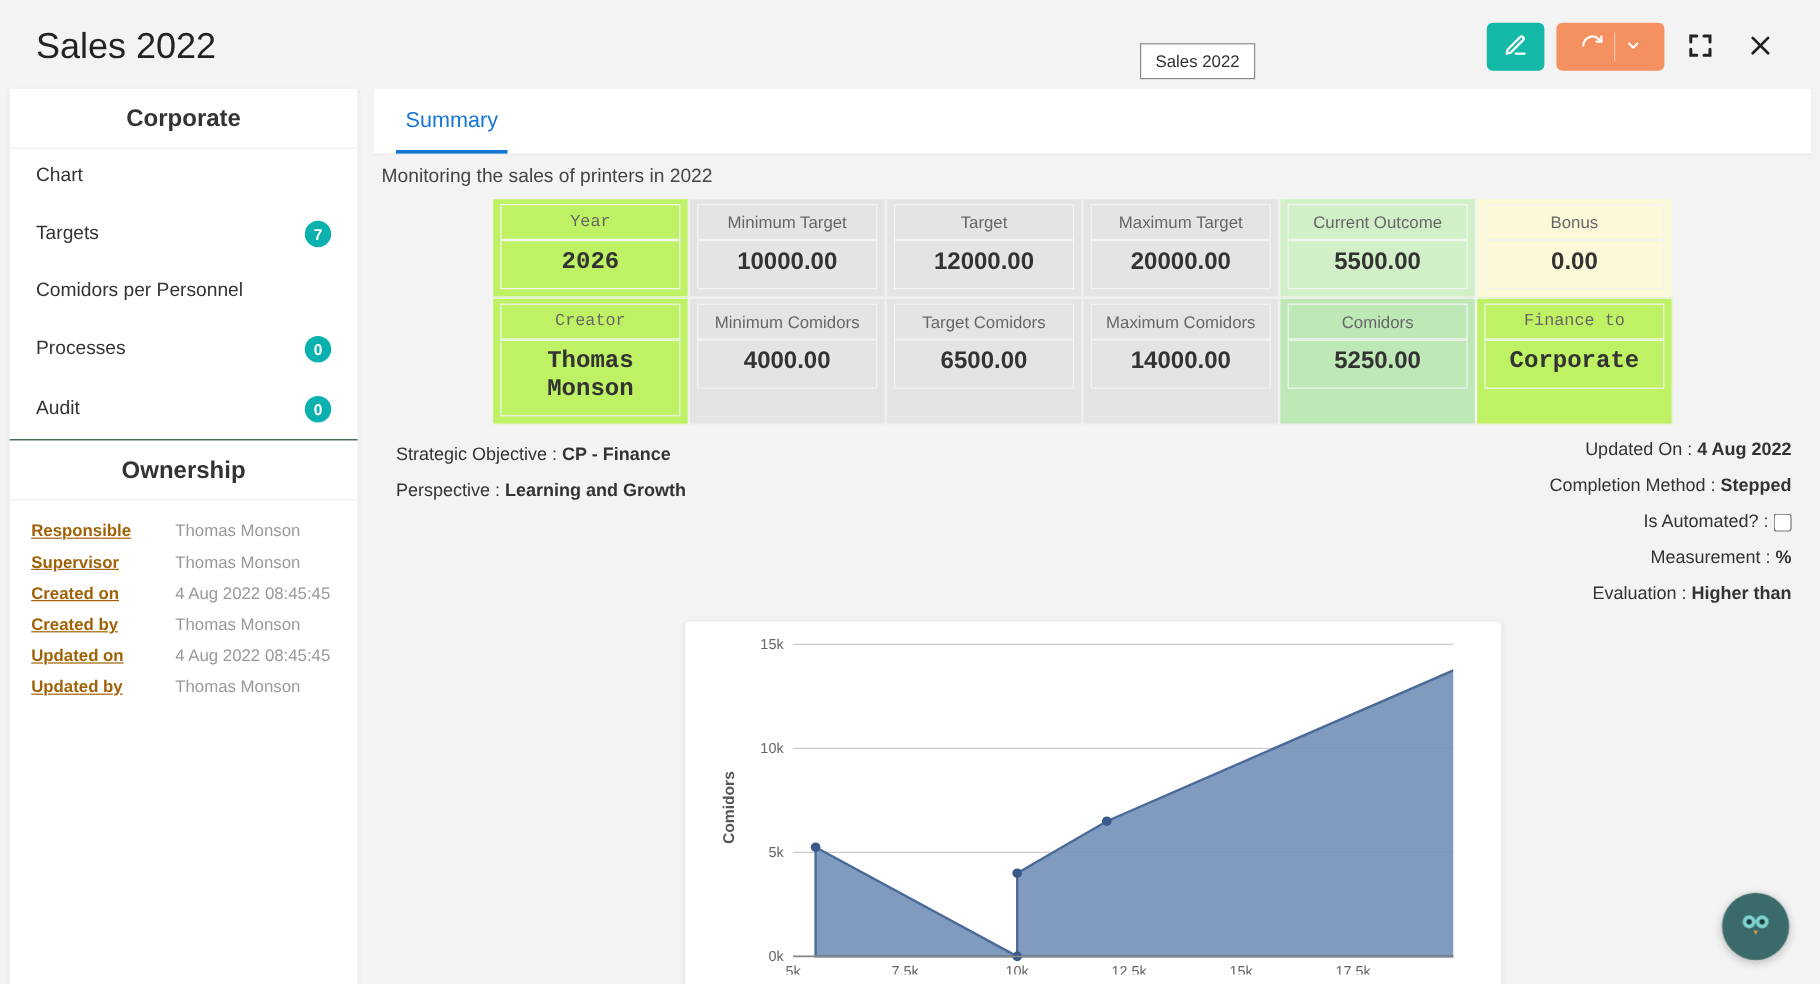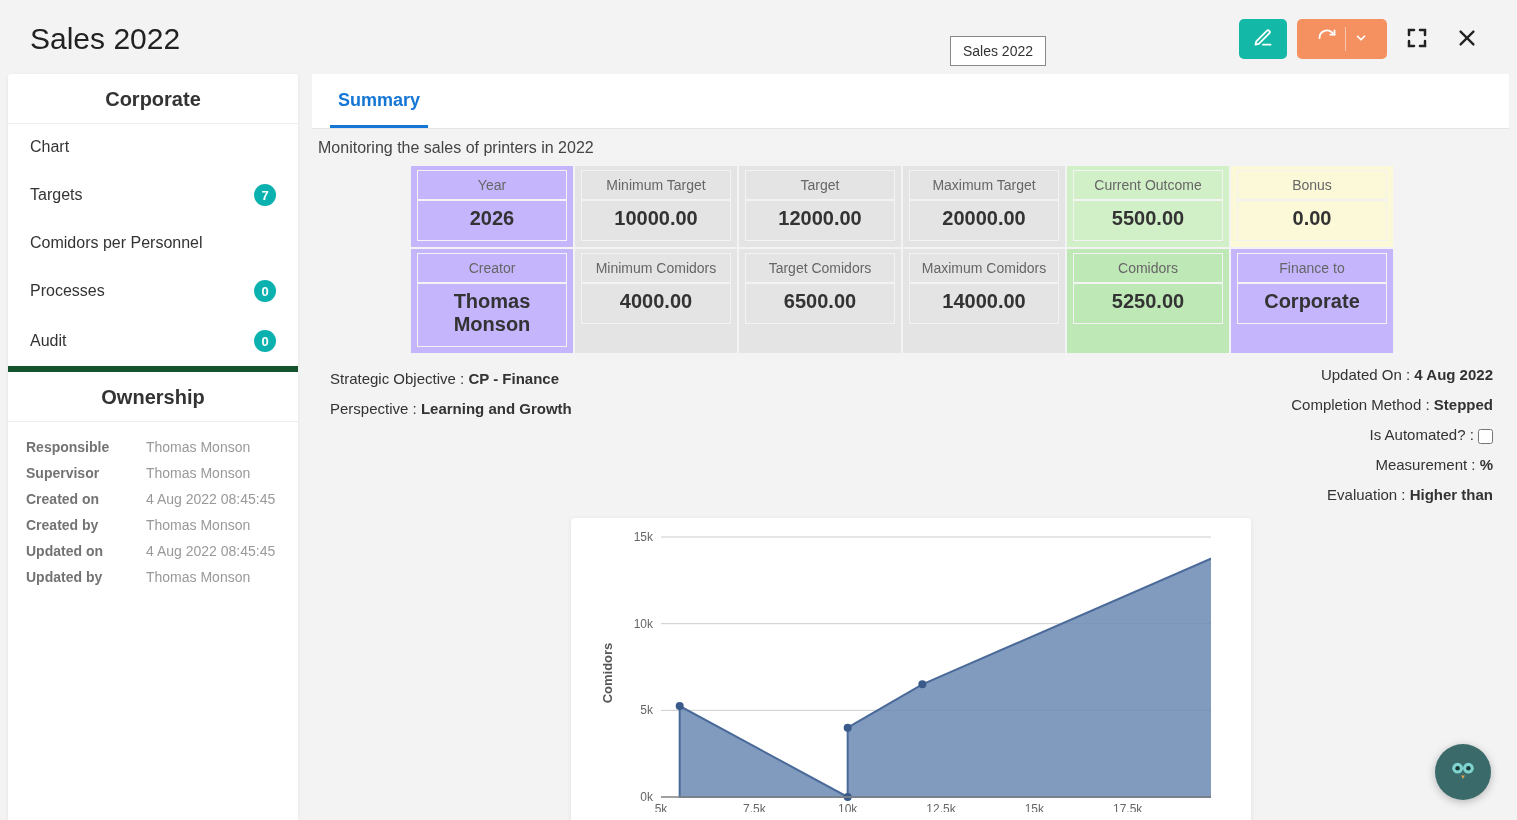--- a/index.html
+++ b/index.html
@@ -99,59 +99,59 @@
   font-weight: 600;
 }
 .ownership-box {
   padding: 12px 18px 16px;
 }
 .ownership-row {
   display: flex;
   padding: 5px 0;
   font-size: 14px;
 }
-.ownership-row .k { width: 120px; font-weight: 600; color:#737373;}
+.ownership-row .k { width: 120px; font-weight: 600; color:#a16207;text-decoration:underline;}
 .ownership-row .v { color: #999; }
 .main {
   flex: 1;
   display:flex;
   flex-direction:column;
 }
 .tab-bar {
   background: #fff;
   padding: 0 18px;
   border-bottom: 1px solid #e5e5e5;
 }
 .tab {
   display: inline-block;
   padding: 16px 8px 14px;
   font-size: 18px;
   color: #1576d6;
-  font-weight: 700;
+  font-weight: 400;
   border-bottom: 3px solid #1576d6;
   cursor: pointer;
 }
 .desc {
   font-size: 16px;
   color: #444;
   padding: 10px 6px 8px;
 }
 .mcell {
   flex: 0 0 164px;
   text-align:center;
   border: 1px solid #f3f3f3;
   padding: 4px 6px 6px;
 }
 .mcell.h { color:#666; font-size:14px; padding:6px;}
 .mcell.v { font-size:20px; font-weight:700; color:#333; padding:6px 4px 10px;}
 .grey { background:#e4e4e4;}
 .green { background:#bfe8b7;}
 .lgreen{ background:#d2f0c8;}
 .yellow{ background:#fbf9d7;}
-.white { background:#c4b5fd;}
+.white { background:#bef264;font-family:Liberation Mono, monospace;}
 .mrow { display:flex; }
 .metrics-wrap { margin-left: 98px; }
 .meta-right {
   text-align: right;
   padding: 6px 16px 0 0;
   font-size: 15px;
   line-height: 2;
   color: #333;
 }
 .meta-right b { font-weight:700; }
@@ -253,21 +253,21 @@
         <span>Comidors per Personnel</span>
       </div>
     <div class="side-item">
       <span>Processes</span>
       <span class="badge">0</span>
     </div>
     <div class="side-item">
       <span>Audit</span>
       <span class="badge">0</span>
     </div>
-    <div class="side-title" style="border-top:6px solid #14532d">Ownership</div>
+    <div class="side-title" style="border-top:1px solid #14532d">Ownership</div>
     <div class="ownership-box">
       <div class="ownership-row">
           <span class="k">Responsible</span>
           <span class="v">Thomas Monson</span>
         </div>
       <div class="ownership-row">
           <span class="k">Supervisor</span>
           <span class="v">Thomas Monson</span>
         </div>
       <div class="ownership-row">

